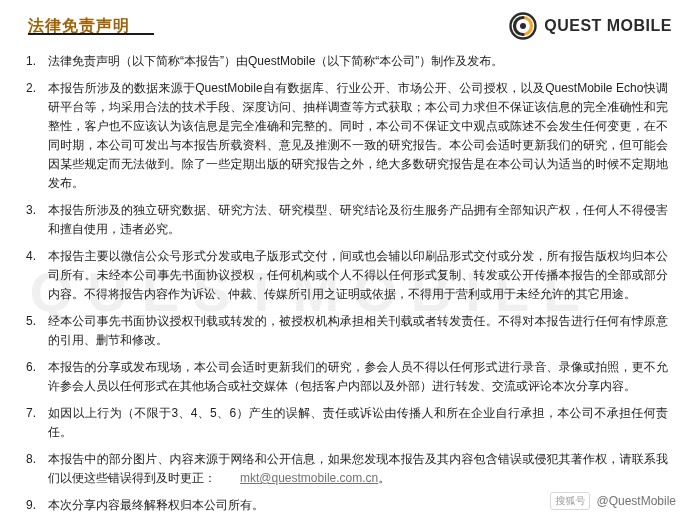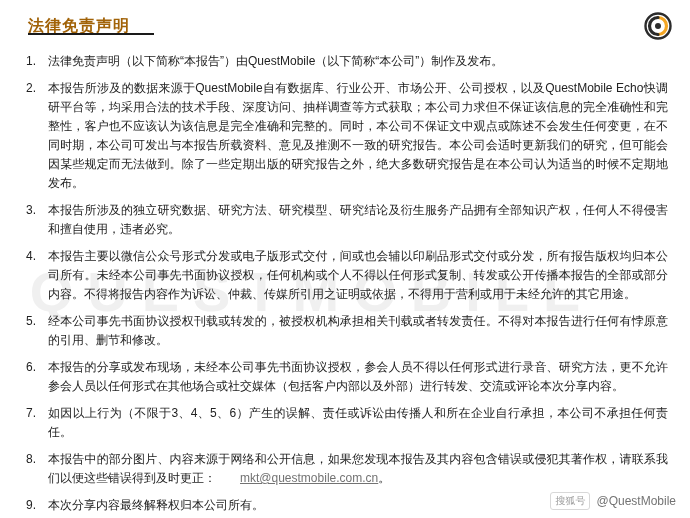--- a/index.html
+++ b/index.html
@@ -147,20 +147,21 @@
     <div class="title">法律免责声明</div>
     <div class="brand">
       <span class="brand-mark">
         <svg width="28" height="28" viewBox="0 0 28 28">
           <circle cx="14" cy="14" r="12.5" fill="none" stroke="#2b2b2b" stroke-width="2.4"></circle>
           <path d="M14 5.5 A8.5 8.5 0 0 1 22.5 14 A8.5 8.5 0 0 1 14 22.5" fill="none" stroke="#f5a623" stroke-width="3.2" stroke-linecap="round"></path>
           <path d="M14 22.5 A8.5 8.5 0 0 1 5.5 14 A8.5 8.5 0 0 1 14 5.5" fill="none" stroke="#2b2b2b" stroke-width="3.2" stroke-linecap="round"></path>
           <circle cx="14" cy="14" r="3" fill="#2b2b2b"></circle>
         </svg>
       </span>
+      <span class="brand-text">QUEST MOBILE</span>
     </div>
   </div>
   <div class="title-underline"></div>
 
   <div class="content">
     <ol class="clauses">
       <li>
         <span class="num">1.</span>
         <span class="clause-text">法律免责声明（以下简称“本报告”）由QuestMobile（以下简称“本公司”）制作及发布。</span>
       </li>
@@ -175,21 +176,21 @@
       <li>
         <span class="num">4.</span>
         <span class="clause-text">本报告主要以微信公众号形式分发或电子版形式交付，间或也会辅以印刷品形式交付或分发，所有报告版权均归本公司所有。未经本公司事先书面协议授权，任何机构或个人不得以任何形式复制、转发或公开传播本报告的全部或部分内容。不得将报告内容作为诉讼、仲裁、传媒所引用之证明或依据，不得用于营利或用于未经允许的其它用途。</span>
       </li>
       <li>
         <span class="num">5.</span>
         <span class="clause-text">经本公司事先书面协议授权刊载或转发的，被授权机构承担相关刊载或者转发责任。不得对本报告进行任何有悖原意的引用、删节和修改。</span>
       </li>
       <li>
         <span class="num">6.</span>
-        <span class="clause-text">本报告的分享或发布现场，未经本公司事先书面协议授权，参会人员不得以任何形式进行录音、研究方法，更不允许参会人员以任何形式在其他场合或社交媒体（包括客户内部以及外部）进行转发、交流或评论本次分享内容。</span>
+        <span class="clause-text">本报告的分享或发布现场，本公司会适时更新我们的研究，参会人员不得以任何形式进行录音、录像或拍照，更不允许参会人员以任何形式在其他场合或社交媒体（包括客户内部以及外部）进行转发、交流或评论本次分享内容。</span>
       </li>
       <li>
         <span class="num">7.</span>
         <span class="clause-text">如因以上行为（不限于3、4、5、6）产生的误解、责任或诉讼由传播人和所在企业自行承担，本公司不承担任何责任。</span>
       </li>
       <li>
         <span class="num">8.</span>
         <span class="clause-text"><span>本报告中的部分图片、内容来源于网络和公开信息，如果您发现本报告及其内容包含错误或侵犯其著作权，请联系我们以便这些错误得到及时更正：</span><a class="email" href="#">mkt@questmobile.com.cn</a><span>。</span></span>
       </li>
       <li>

